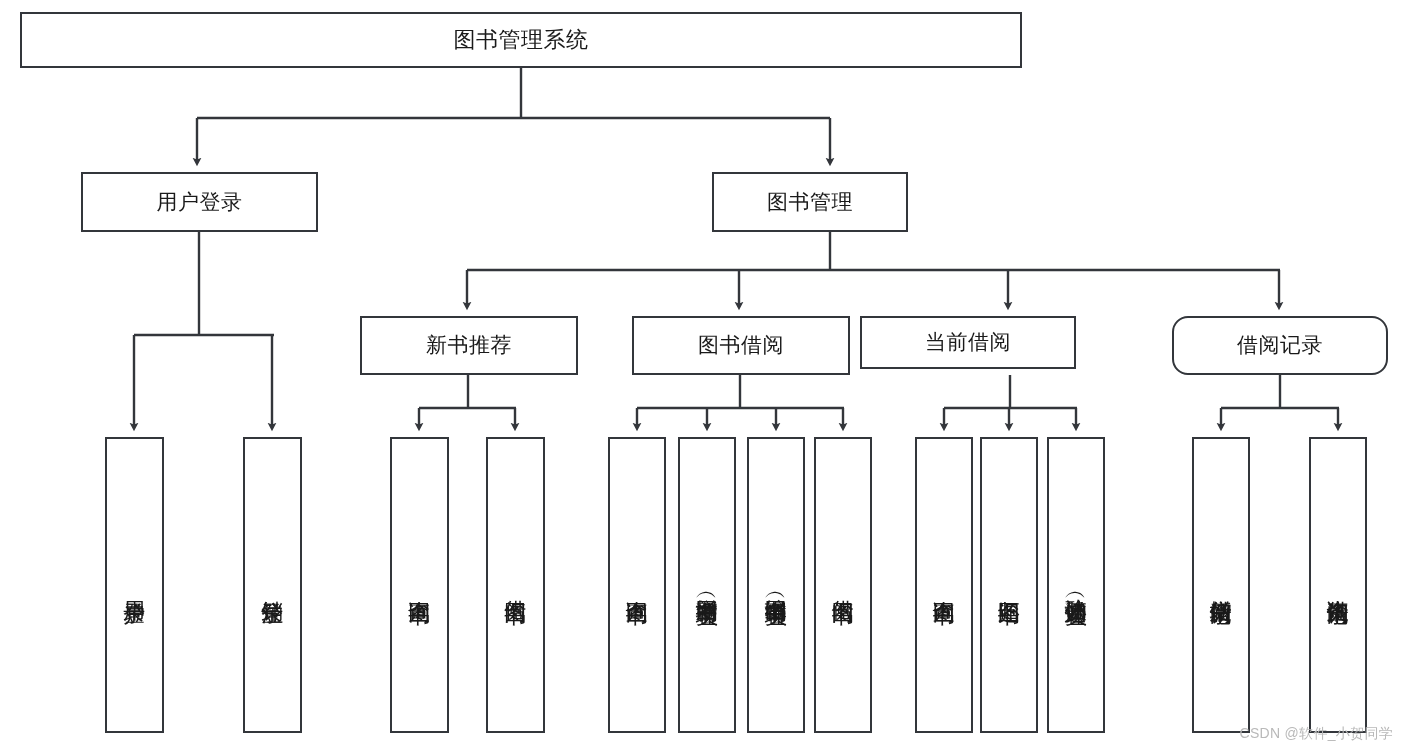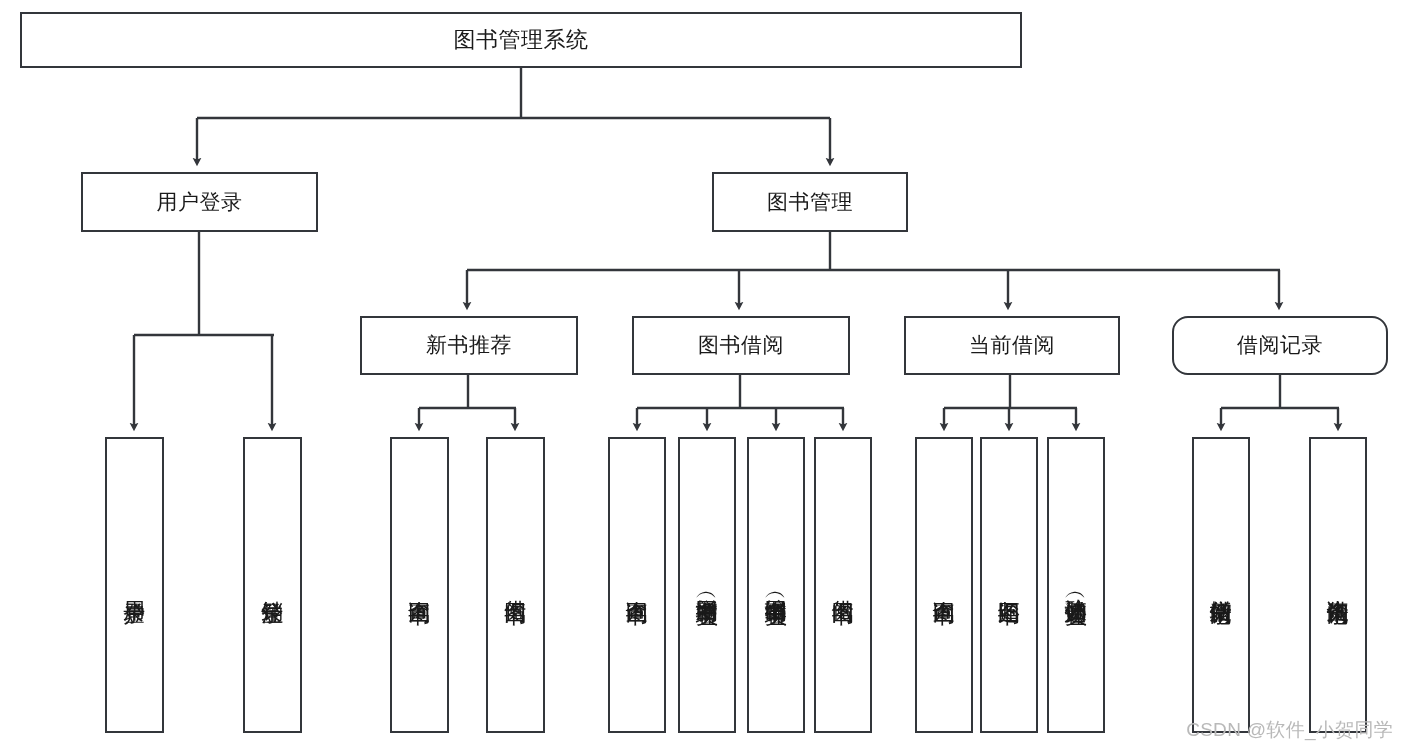--- a/index.html
+++ b/index.html
@@ -60,21 +60,21 @@
     text-orientation: upright;
     font-size: 22px;
     line-height: 1.16;
     letter-spacing: 1px;
     white-space: nowrap;
   }
   .watermark {
     position: absolute;
     right: 12px;
     bottom: 4px;
-    font-size: 19px;
+    font-size: 14px;
     color: #b9b9b9;
     white-space: nowrap;
     letter-spacing: 0.3px;
   }
 </style>
 </head>
 <body>
 
 <div id="canvas">
 
@@ -138,21 +138,21 @@
   <div class="node h" style="left:712px; top:172px; width:196px; height:60px;">
     <span class="lbl">图书管理</span>
   </div>
 
   <div class="node h" style="left:632px; top:316px; width:218px; height:59px;">
     <span class="lbl">图书借阅</span>
   </div>
   <div class="node h" style="left:360px; top:316px; width:218px; height:59px;">
     <span class="lbl">新书推荐</span>
   </div>
-  <div class="node h" style="left:904px; top:316px; width:216px; height:59px;">
+  <div class="node h" style="left:860px; top:316px; width:216px; height:53px;">
     <span class="lbl">当前借阅</span>
   </div>
   <div class="node h" style="left:1172px; top:316px; width:216px; height:59px;border-radius:16px;">
     <span class="lbl">借阅记录</span>
   </div>
 
   <div class="node v" style="left:105px; top:437px; width:59px; height:296px;">
     <span class="lbl">用户登录</span>
   </div>
   <div class="node v" style="left:243px; top:437px; width:59px; height:296px;">

